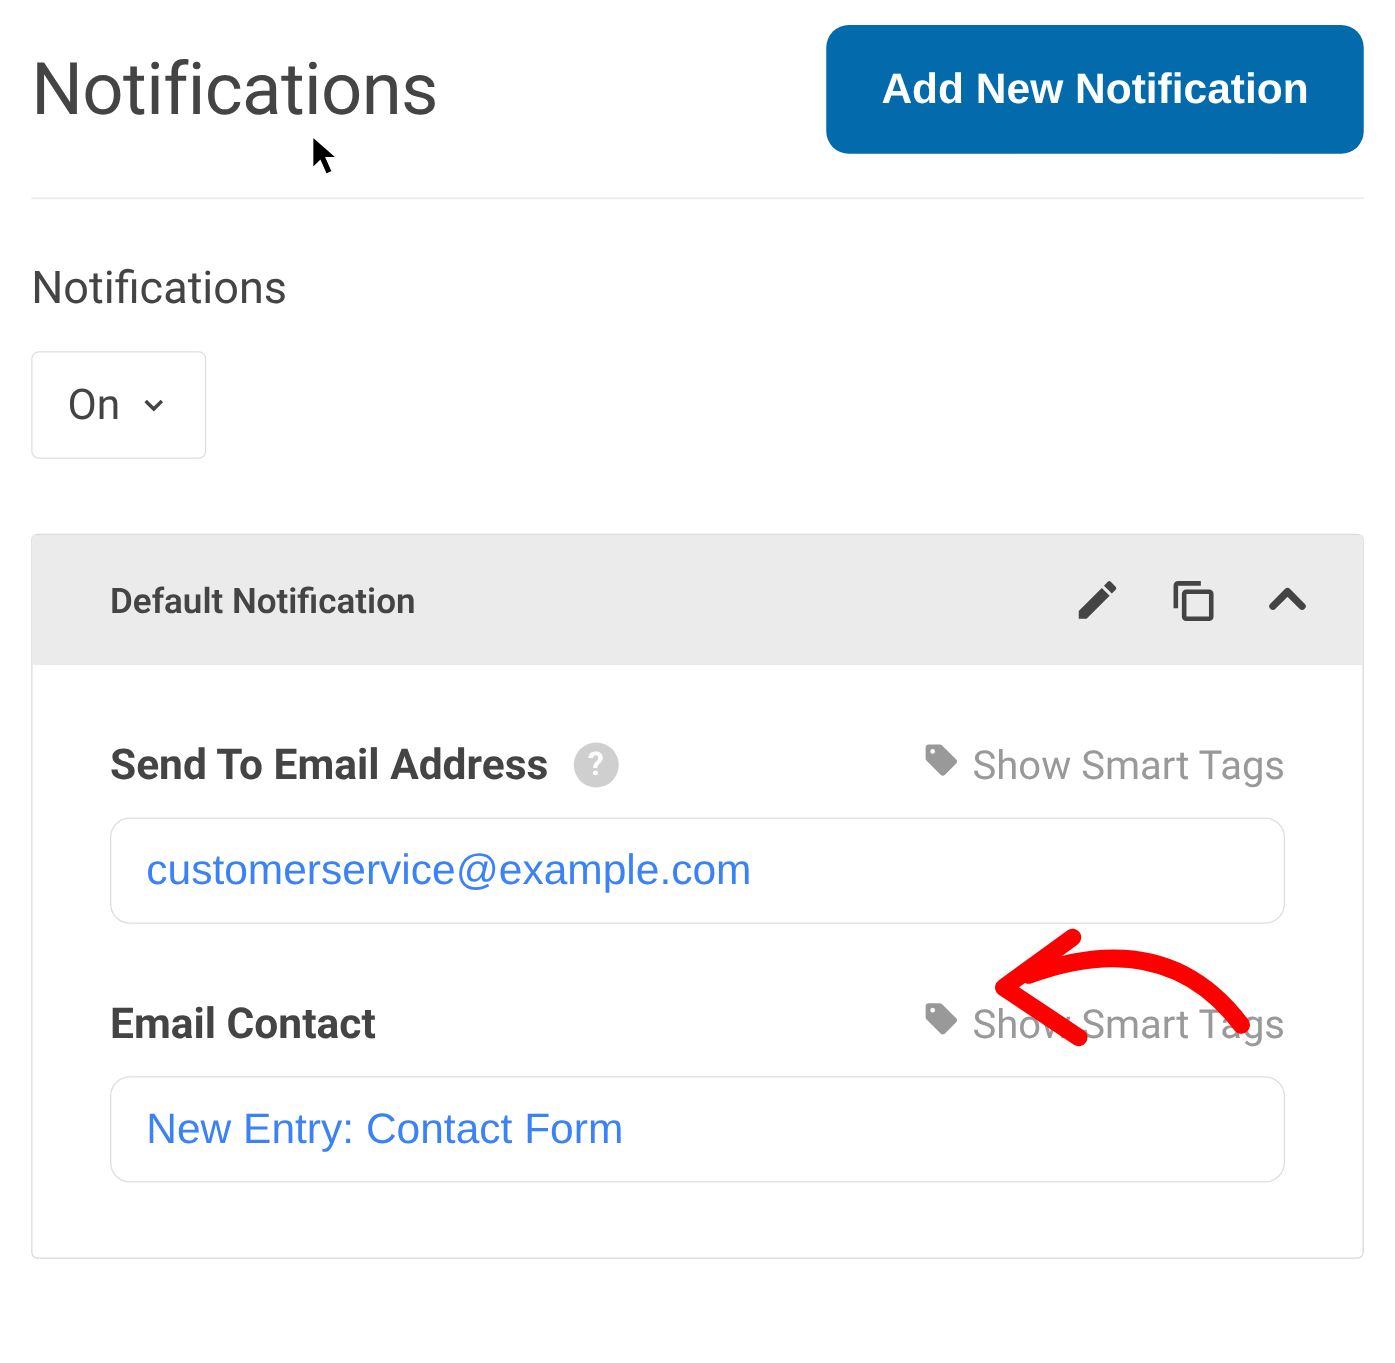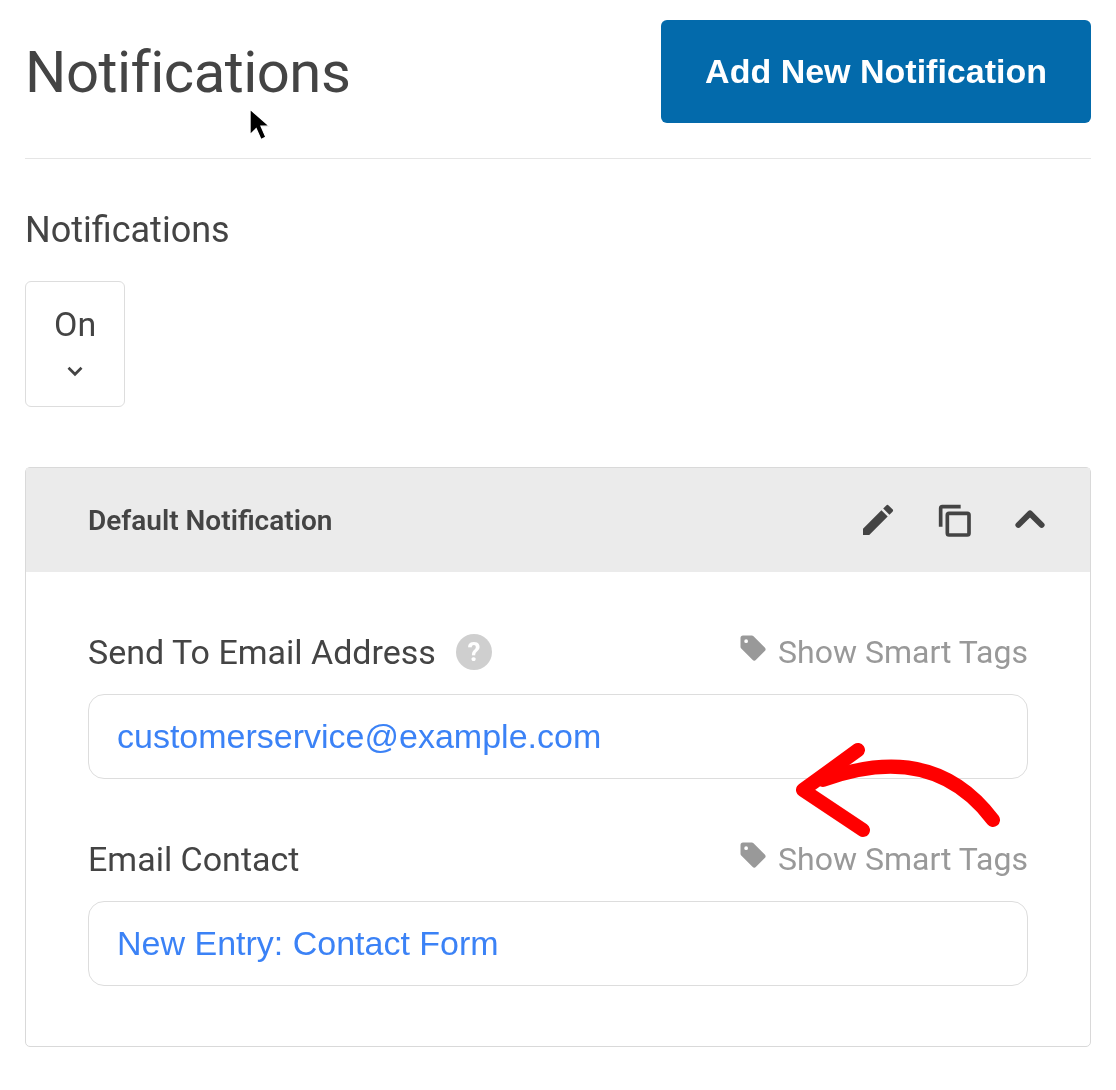--- a/index.html
+++ b/index.html
@@ -26,21 +26,21 @@
     .page-title {
       font-size: 58px;
       font-weight: 400;
       color: #444;
       letter-spacing: -0.5px;
     }
     .btn-primary {
       background: #036aab;
       color: #ffffff;
       border: none;
-      border-radius: 6px;
+      border-radius: 18px;
       font-size: 34px;
       font-weight: 600;
       padding: 32px 44px;
       cursor: pointer;
     }
     .section-label {
       font-size: 36px;
       font-weight: 400;
       color: #444;
       margin-bottom: 30px;
@@ -49,21 +49,20 @@
       display: inline-flex;
       align-items: center;
       border: 1px solid #ddd;
       border-radius: 6px;
       padding: 22px 28px;
       font-size: 34px;
       color: #444;
       background: #fff;
       cursor: pointer;
       gap: 14px;
-      flex-direction: column;
     }
     .select-wrap svg {
       width: 26px;
       height: 26px;
       stroke: #444;
       stroke-width: 2.5;
       fill: none;
     }
     .panel {
       margin-top: 60px;
@@ -110,21 +109,21 @@
       align-items: center;
       margin-bottom: 22px;
     }
     .field-label-left {
       display: flex;
       align-items: center;
       gap: 20px;
     }
     .field-label {
       font-size: 34px;
-      font-weight: 400;
+      font-weight: 700;
       color: #444;
     }
     .help-icon {
       width: 36px;
       height: 36px;
       border-radius: 50%;
       background: #cfcfcf;
       color: #fff;
       display: inline-flex;
       align-items: center;

